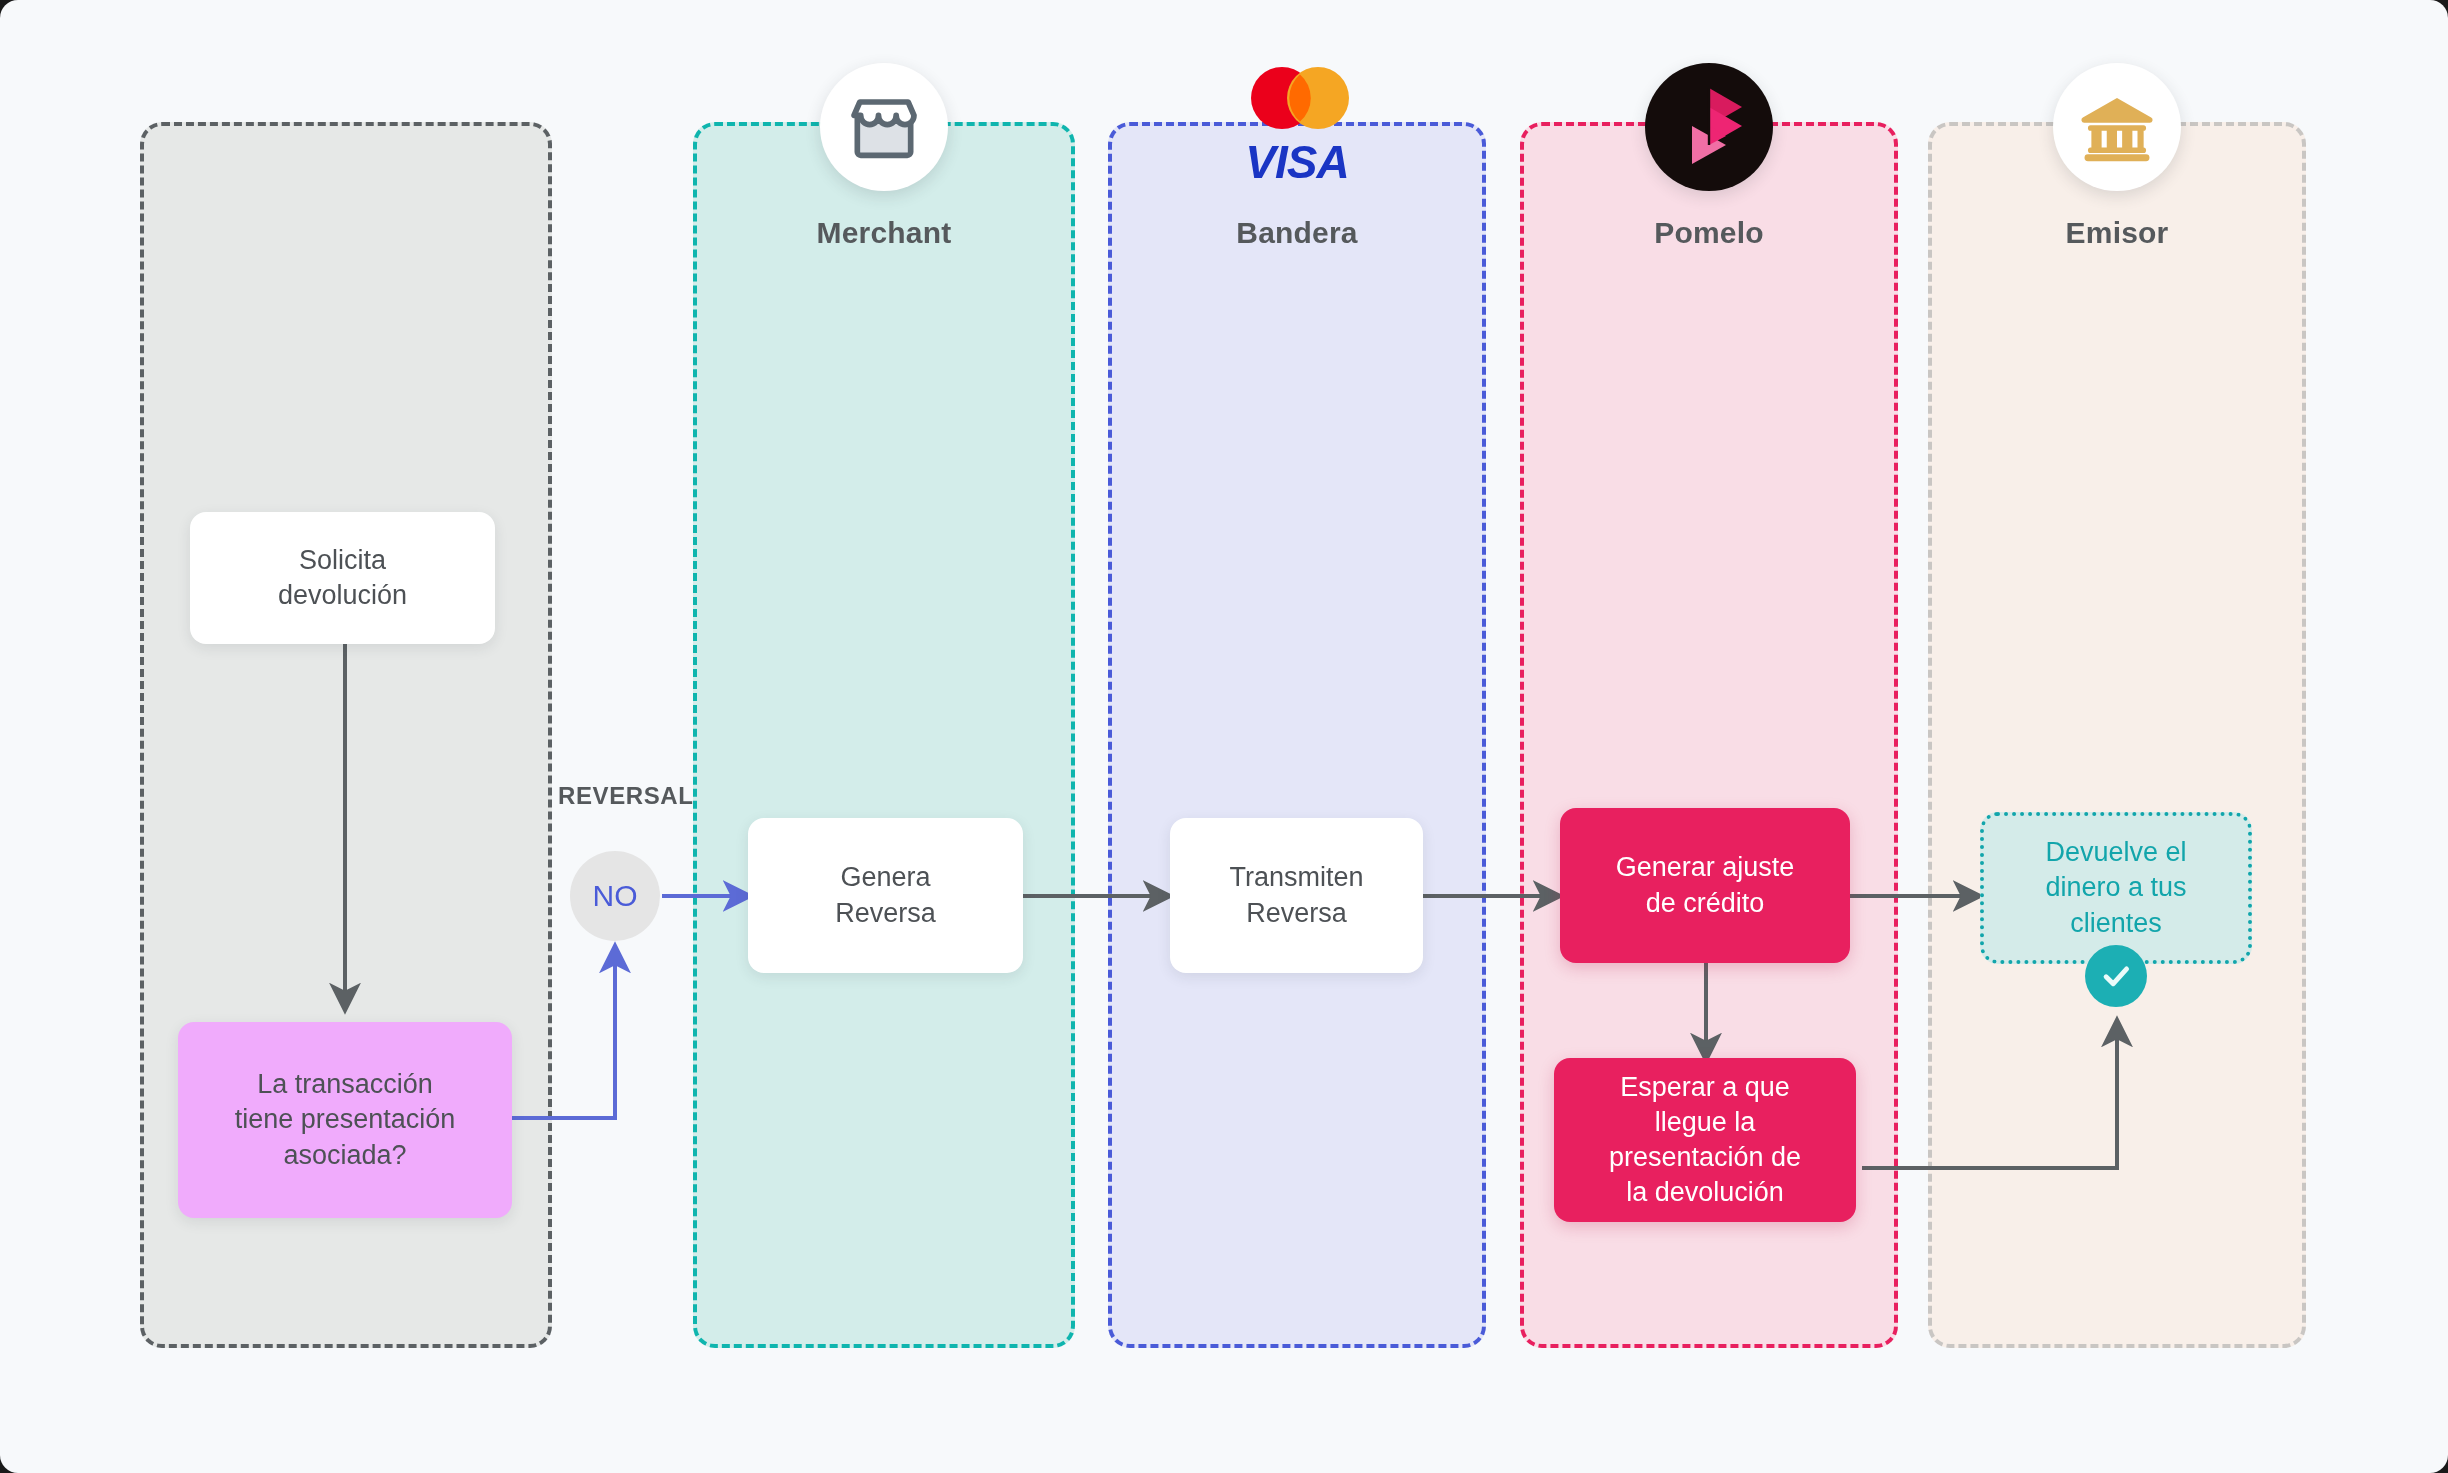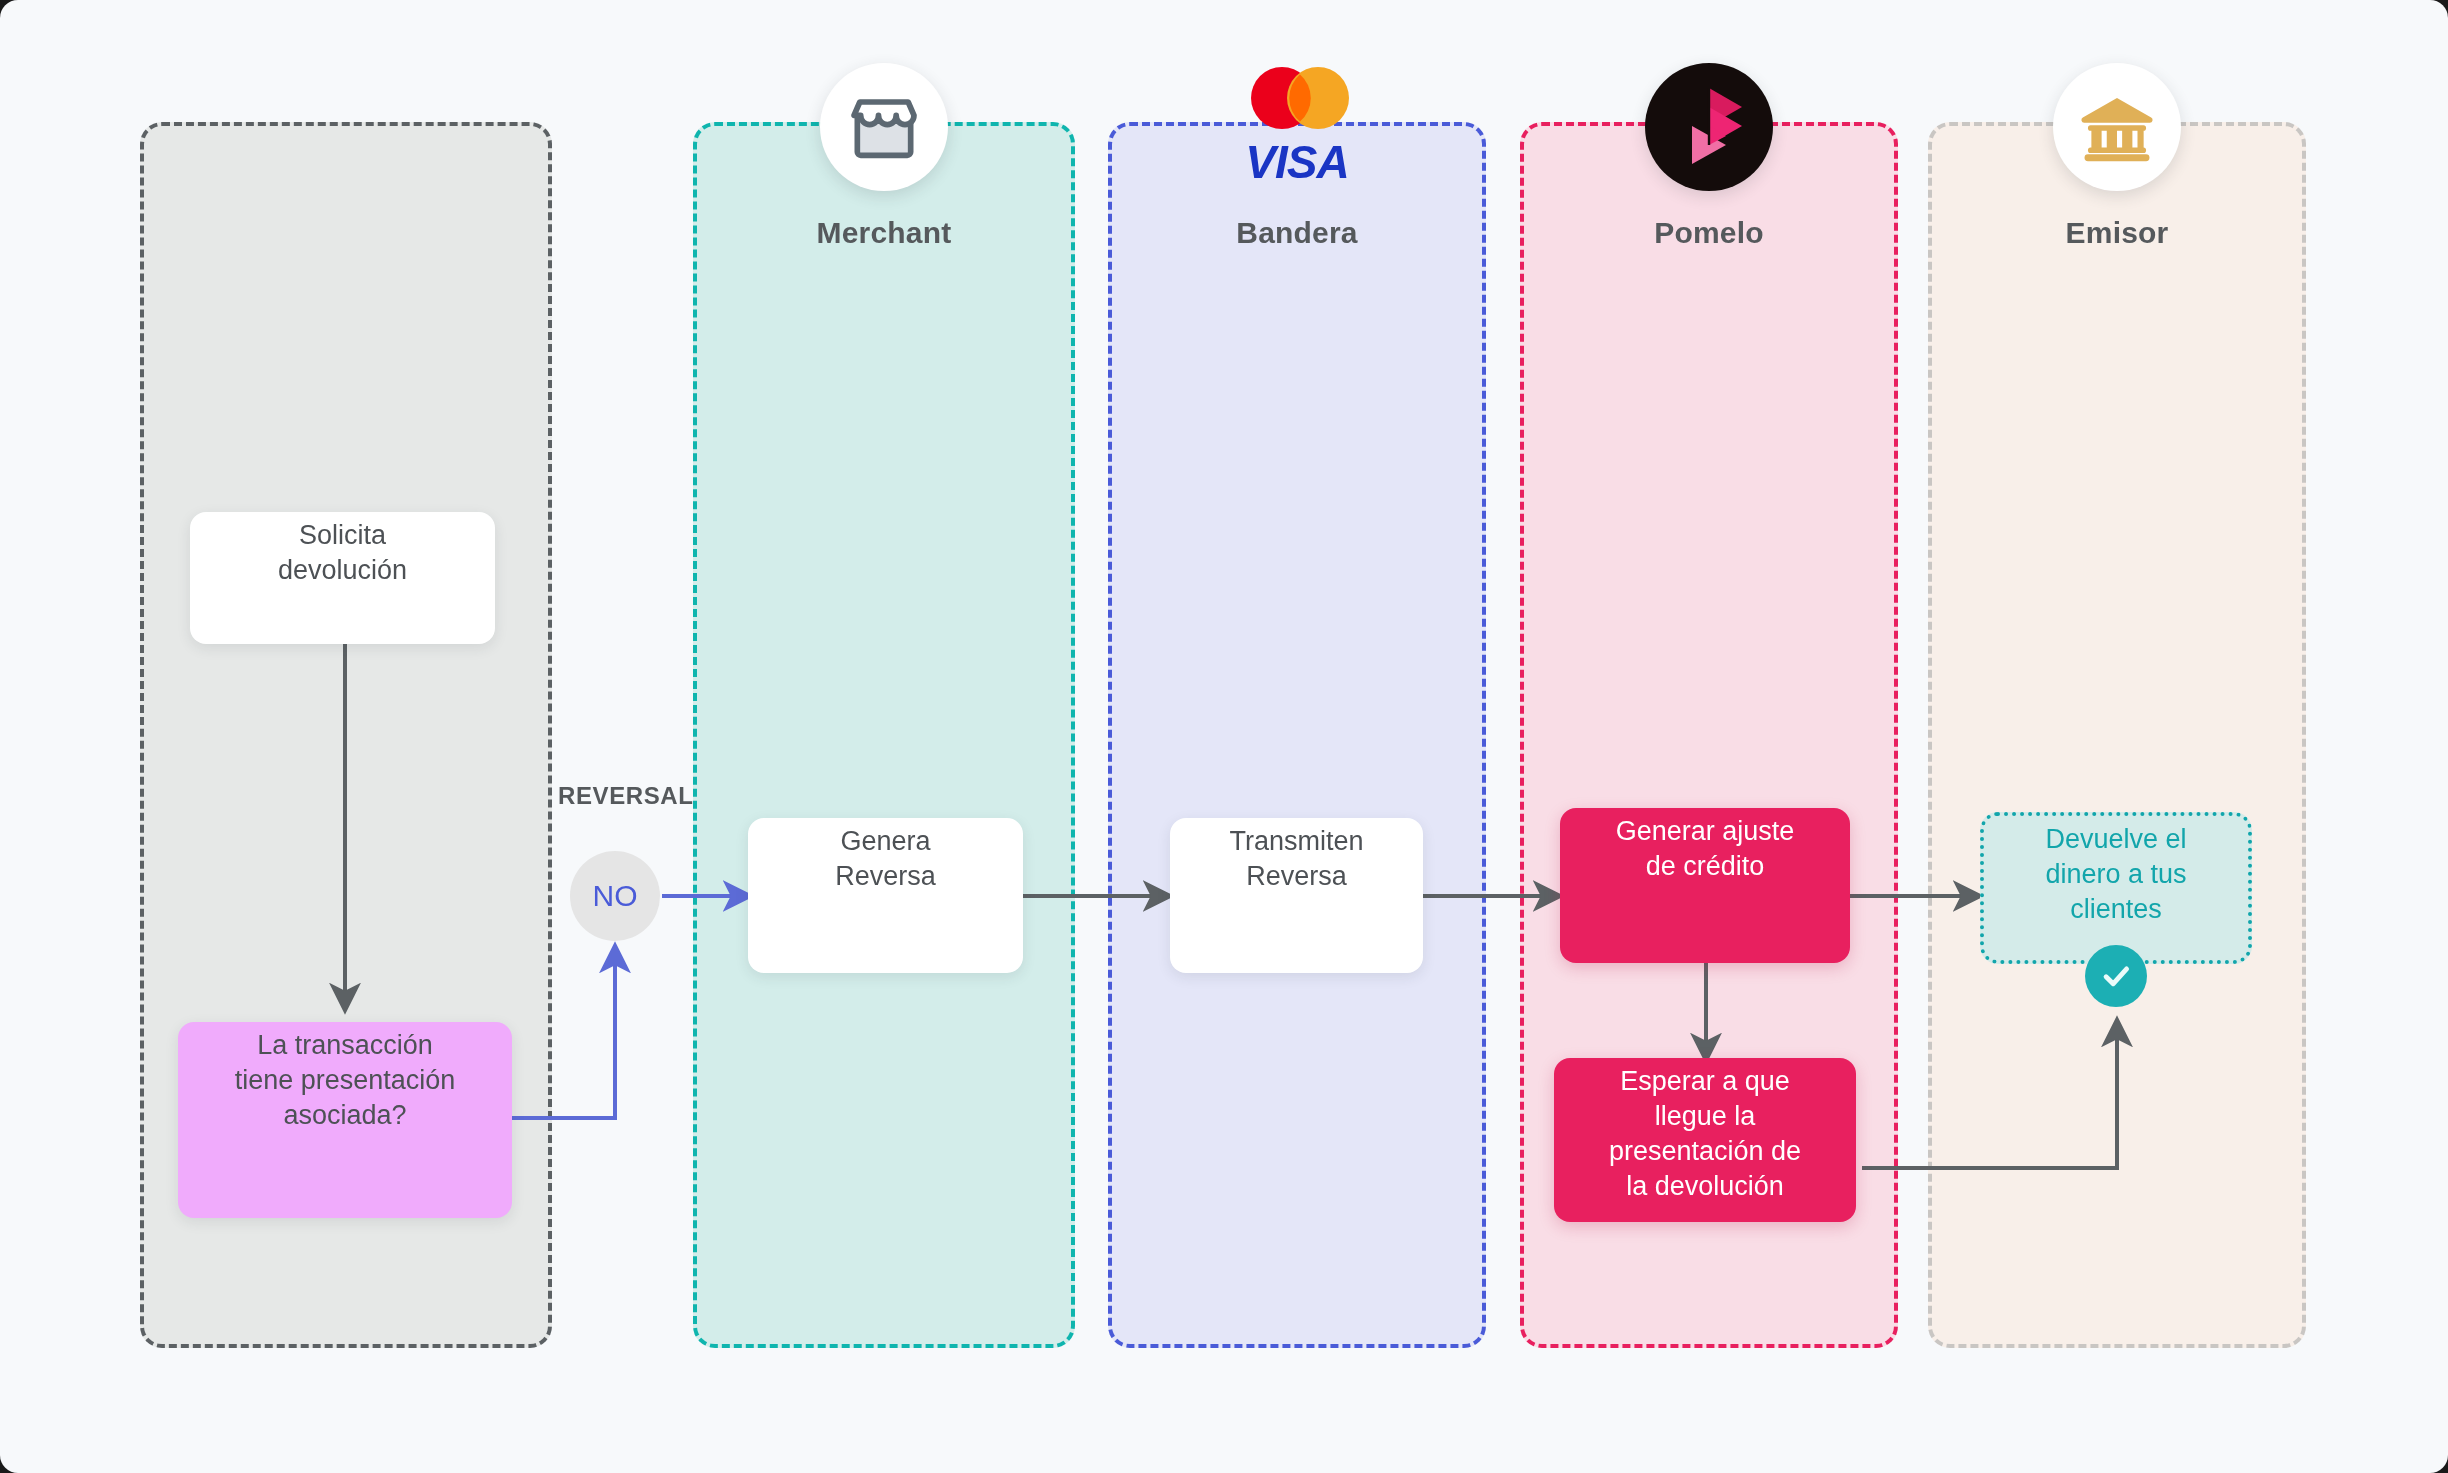--- a/index.html
+++ b/index.html
@@ -70,21 +70,21 @@
     font-size: 30px;
     font-weight: bold;
     color: #55595C;
     letter-spacing: .2px;
   }
 
   
   .node {
     position: absolute;
     display: flex;
-    align-items: flex-start;
+    align-items: center;
     justify-content: center;
     text-align: center;
     border-radius: 16px;
     line-height: 1.3;
     padding: 6px 14px;
   }
   .node-white {
     background: #FFFFFF;
     color: #4D5155;
     font-size: 27px;

